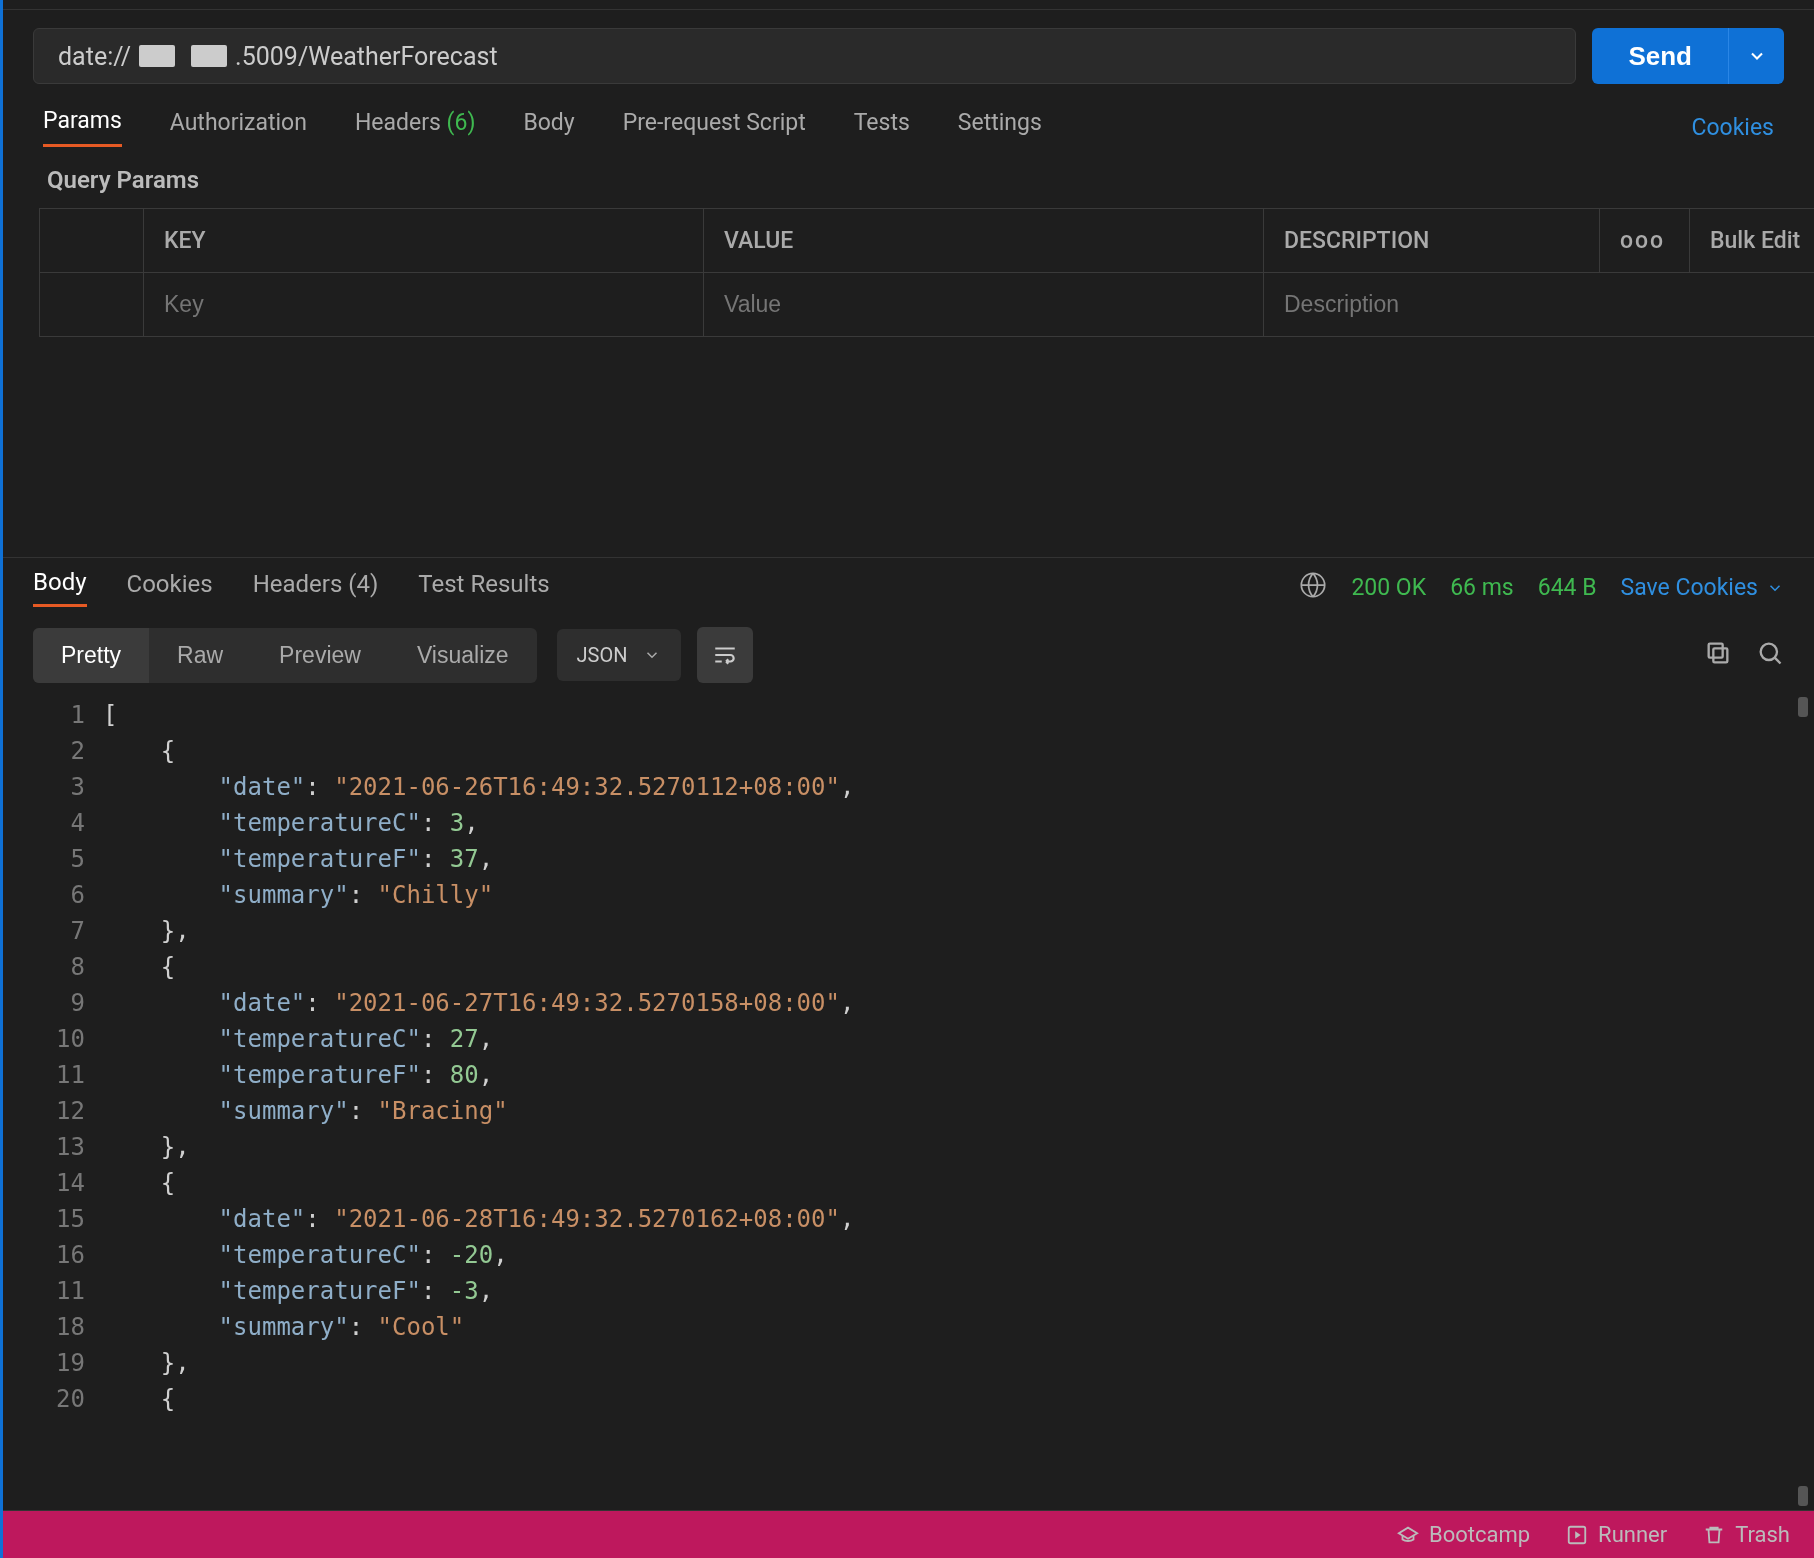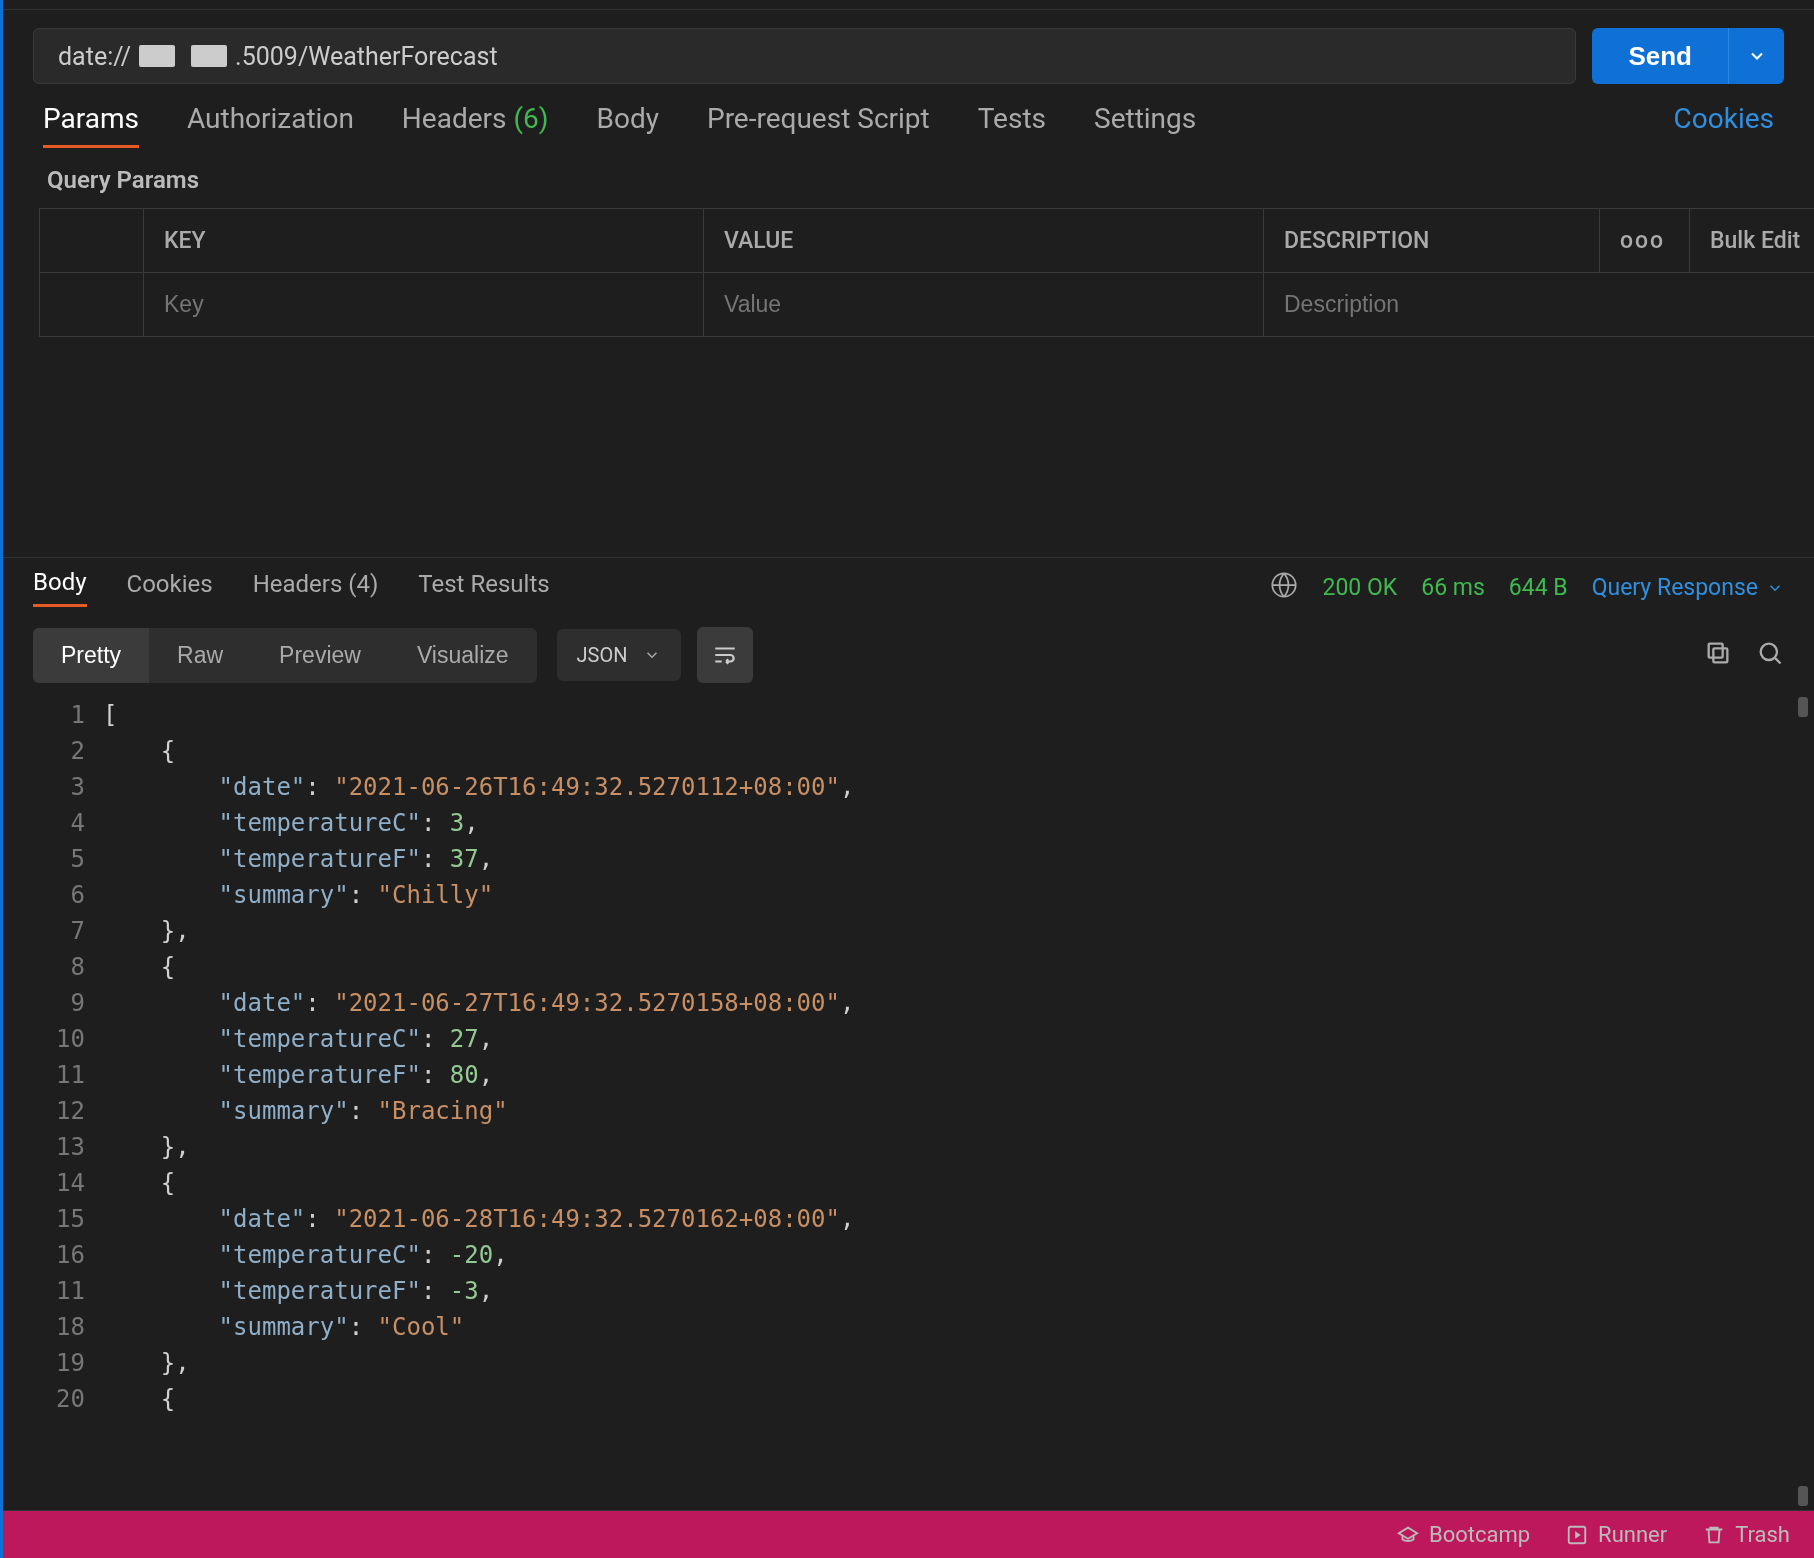--- a/index.html
+++ b/index.html
@@ -8,21 +8,21 @@
 .top-border { height: 10px; background: #1e1e1e; border-bottom: 1px solid #333; }
 .request-row { display: flex; gap: 16px; padding: 18px 30px 18px 30px; align-items: center; }
 .method-box { display: flex; align-items: center; background: #2a2a2a; border: 1px solid #3a3a3a; border-radius: 6px; height: 56px; padding: 0 20px 0 24px; min-width: 228px; }
 .method-label { font-size: 26px; font-weight: 600; color: #ddd; flex: 1; }
 .chev { color: #999; }
 .url-box { flex: 1; display: flex; align-items: center; background: #2a2a2a; border: 1px solid #3a3a3a; border-radius: 6px; height: 56px; padding: 0 24px; font-size: 25px; color: #ccc; }
 .url-mask { display:inline-block; width: 36px; height: 22px; background: #ccc; margin: 0 8px; border-radius:2px; }
 .send-group { display: flex; }
 .send-btn { background: #0f71d6; color: #fff; font-size: 26px; font-weight: 600; border: none; border-radius: 6px 0 0 6px; height: 56px; padding: 0 36px; cursor: pointer; }
 .send-chev { background: #0f71d6; border: none; border-left: 1px solid #2a86e6; border-radius: 0 6px 6px 0; height: 56px; width: 56px; cursor: pointer; display:flex; align-items:center; justify-content:center; }
-.tabs-row { display: flex; align-items: flex-start; padding: 0 40px; height: 50px; gap: 48px; font-size: 28px; color: #aaa; }
+.tabs-row { display: flex; align-items: center; padding: 0 40px; height: 50px; gap: 48px; font-size: 23px; color: #aaa; }
 .tab { cursor: pointer; padding-bottom: 10px; }
 .tab.active { color: #fff; border-bottom: 3px solid #e65a24; }
 .tab .count { color: #3fb950; }
 .cookies-link { margin-left: auto; color: #2f8fe0; cursor:pointer; }
 .subheader { padding: 14px 44px; font-size: 24px; font-weight:600; color: #bbb; }
 .params-table { width: 100%; border-collapse: collapse; font-size: 23px; color:#aaa;margin-left:36px; }
 .params-table th, .params-table td { border: 1px solid #3a3a3a; text-align:left; padding: 18px 20px; font-weight:500; }
 .params-table th:first-child, .params-table td:first-child { width: 104px; }
 .th-key{width:560px} .th-val{width:560px} .th-desc{} .th-more{width:90px;text-align:center} .th-bulk{width:160px;white-space:nowrap}
 .th-more span{letter-spacing:2px}
@@ -129,21 +129,21 @@
       <span class="globe-icon">
         <svg viewBox="0 0 24 24">
             <circle cx="12" cy="12" r="10"></circle>
             <path d="M2 12h20M12 2a15 15 0 010 20M12 2a15 15 0 000 20"></path>
           </svg>
       </span>
       <span class="status-ok">200 OK</span>
       <span class="status-ok">66 ms</span>
       <span class="status-ok">644 B</span>
       <span class="save-resp">
-        <span>Query Response</span>
+        <span>Save Cookies</span>
         <svg width="18" height="18" viewBox="0 0 24 24" fill="none" stroke="#2f8fe0" stroke-width="2">
             <path d="M6 9l6 6 6-6"></path>
           </svg>
       </span>
     </div>
   </div>
 
   <div class="view-row">
     <div class="view-group">
       <button class="view-btn active">Pretty</button>

